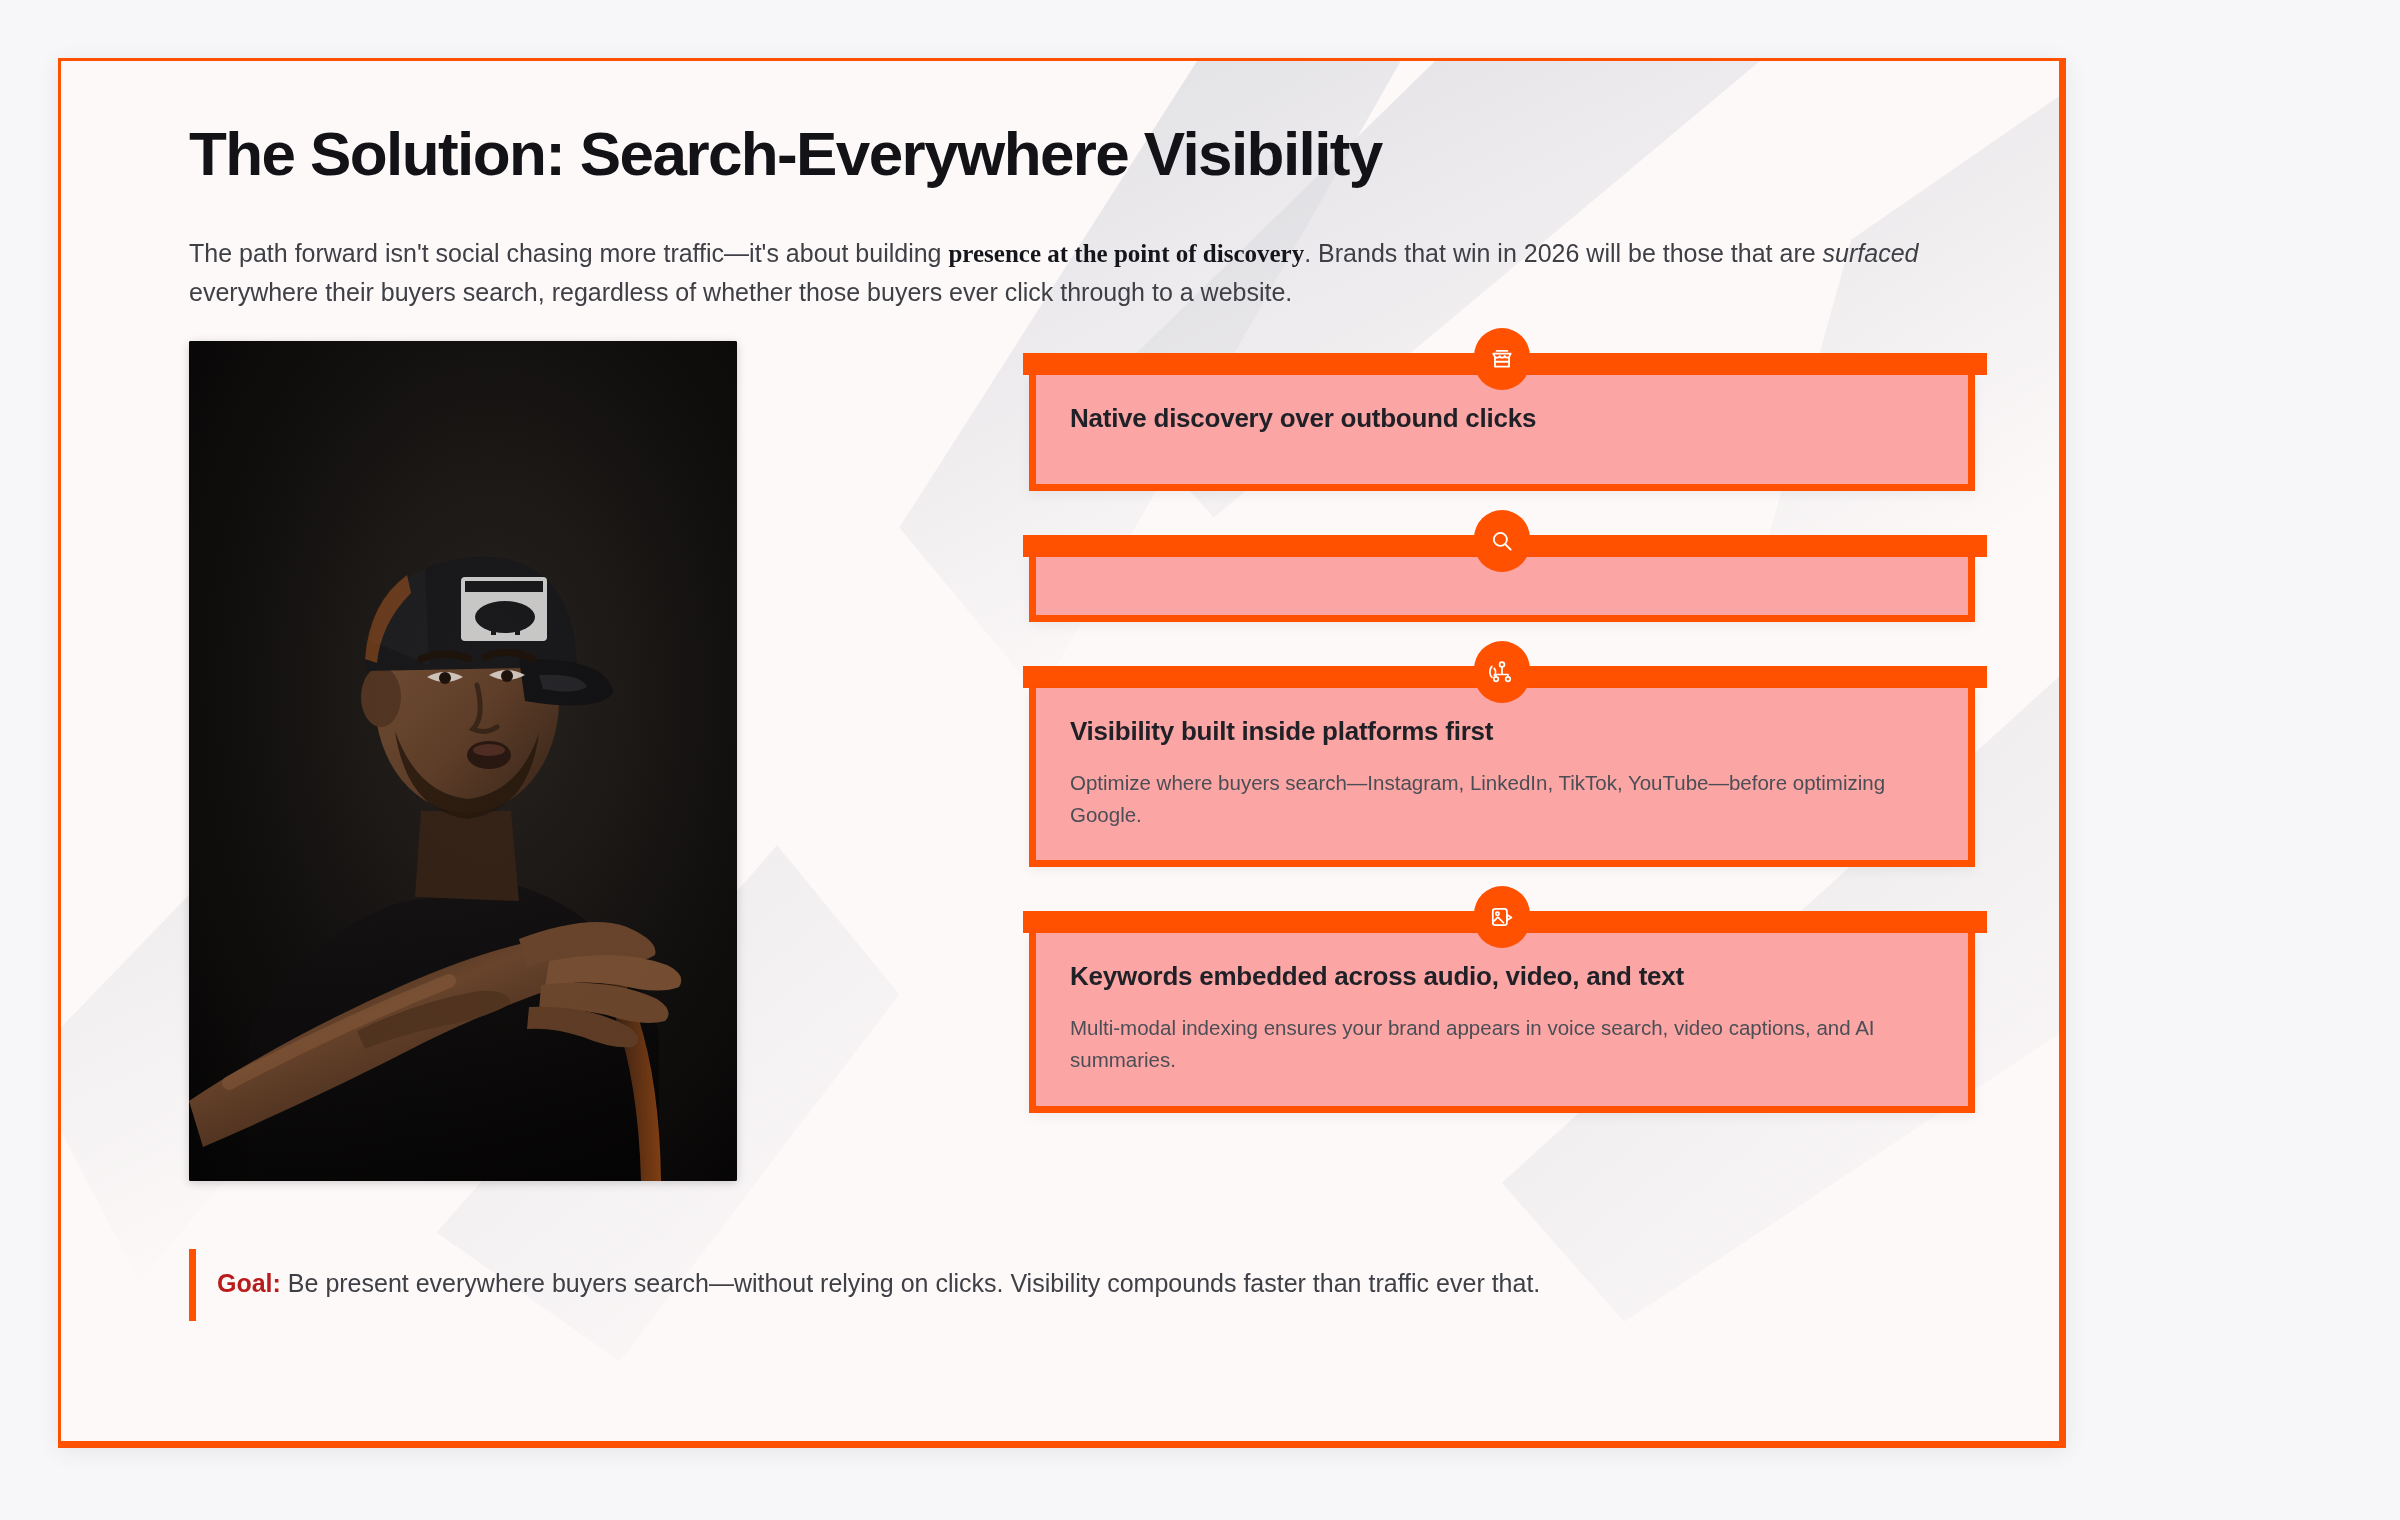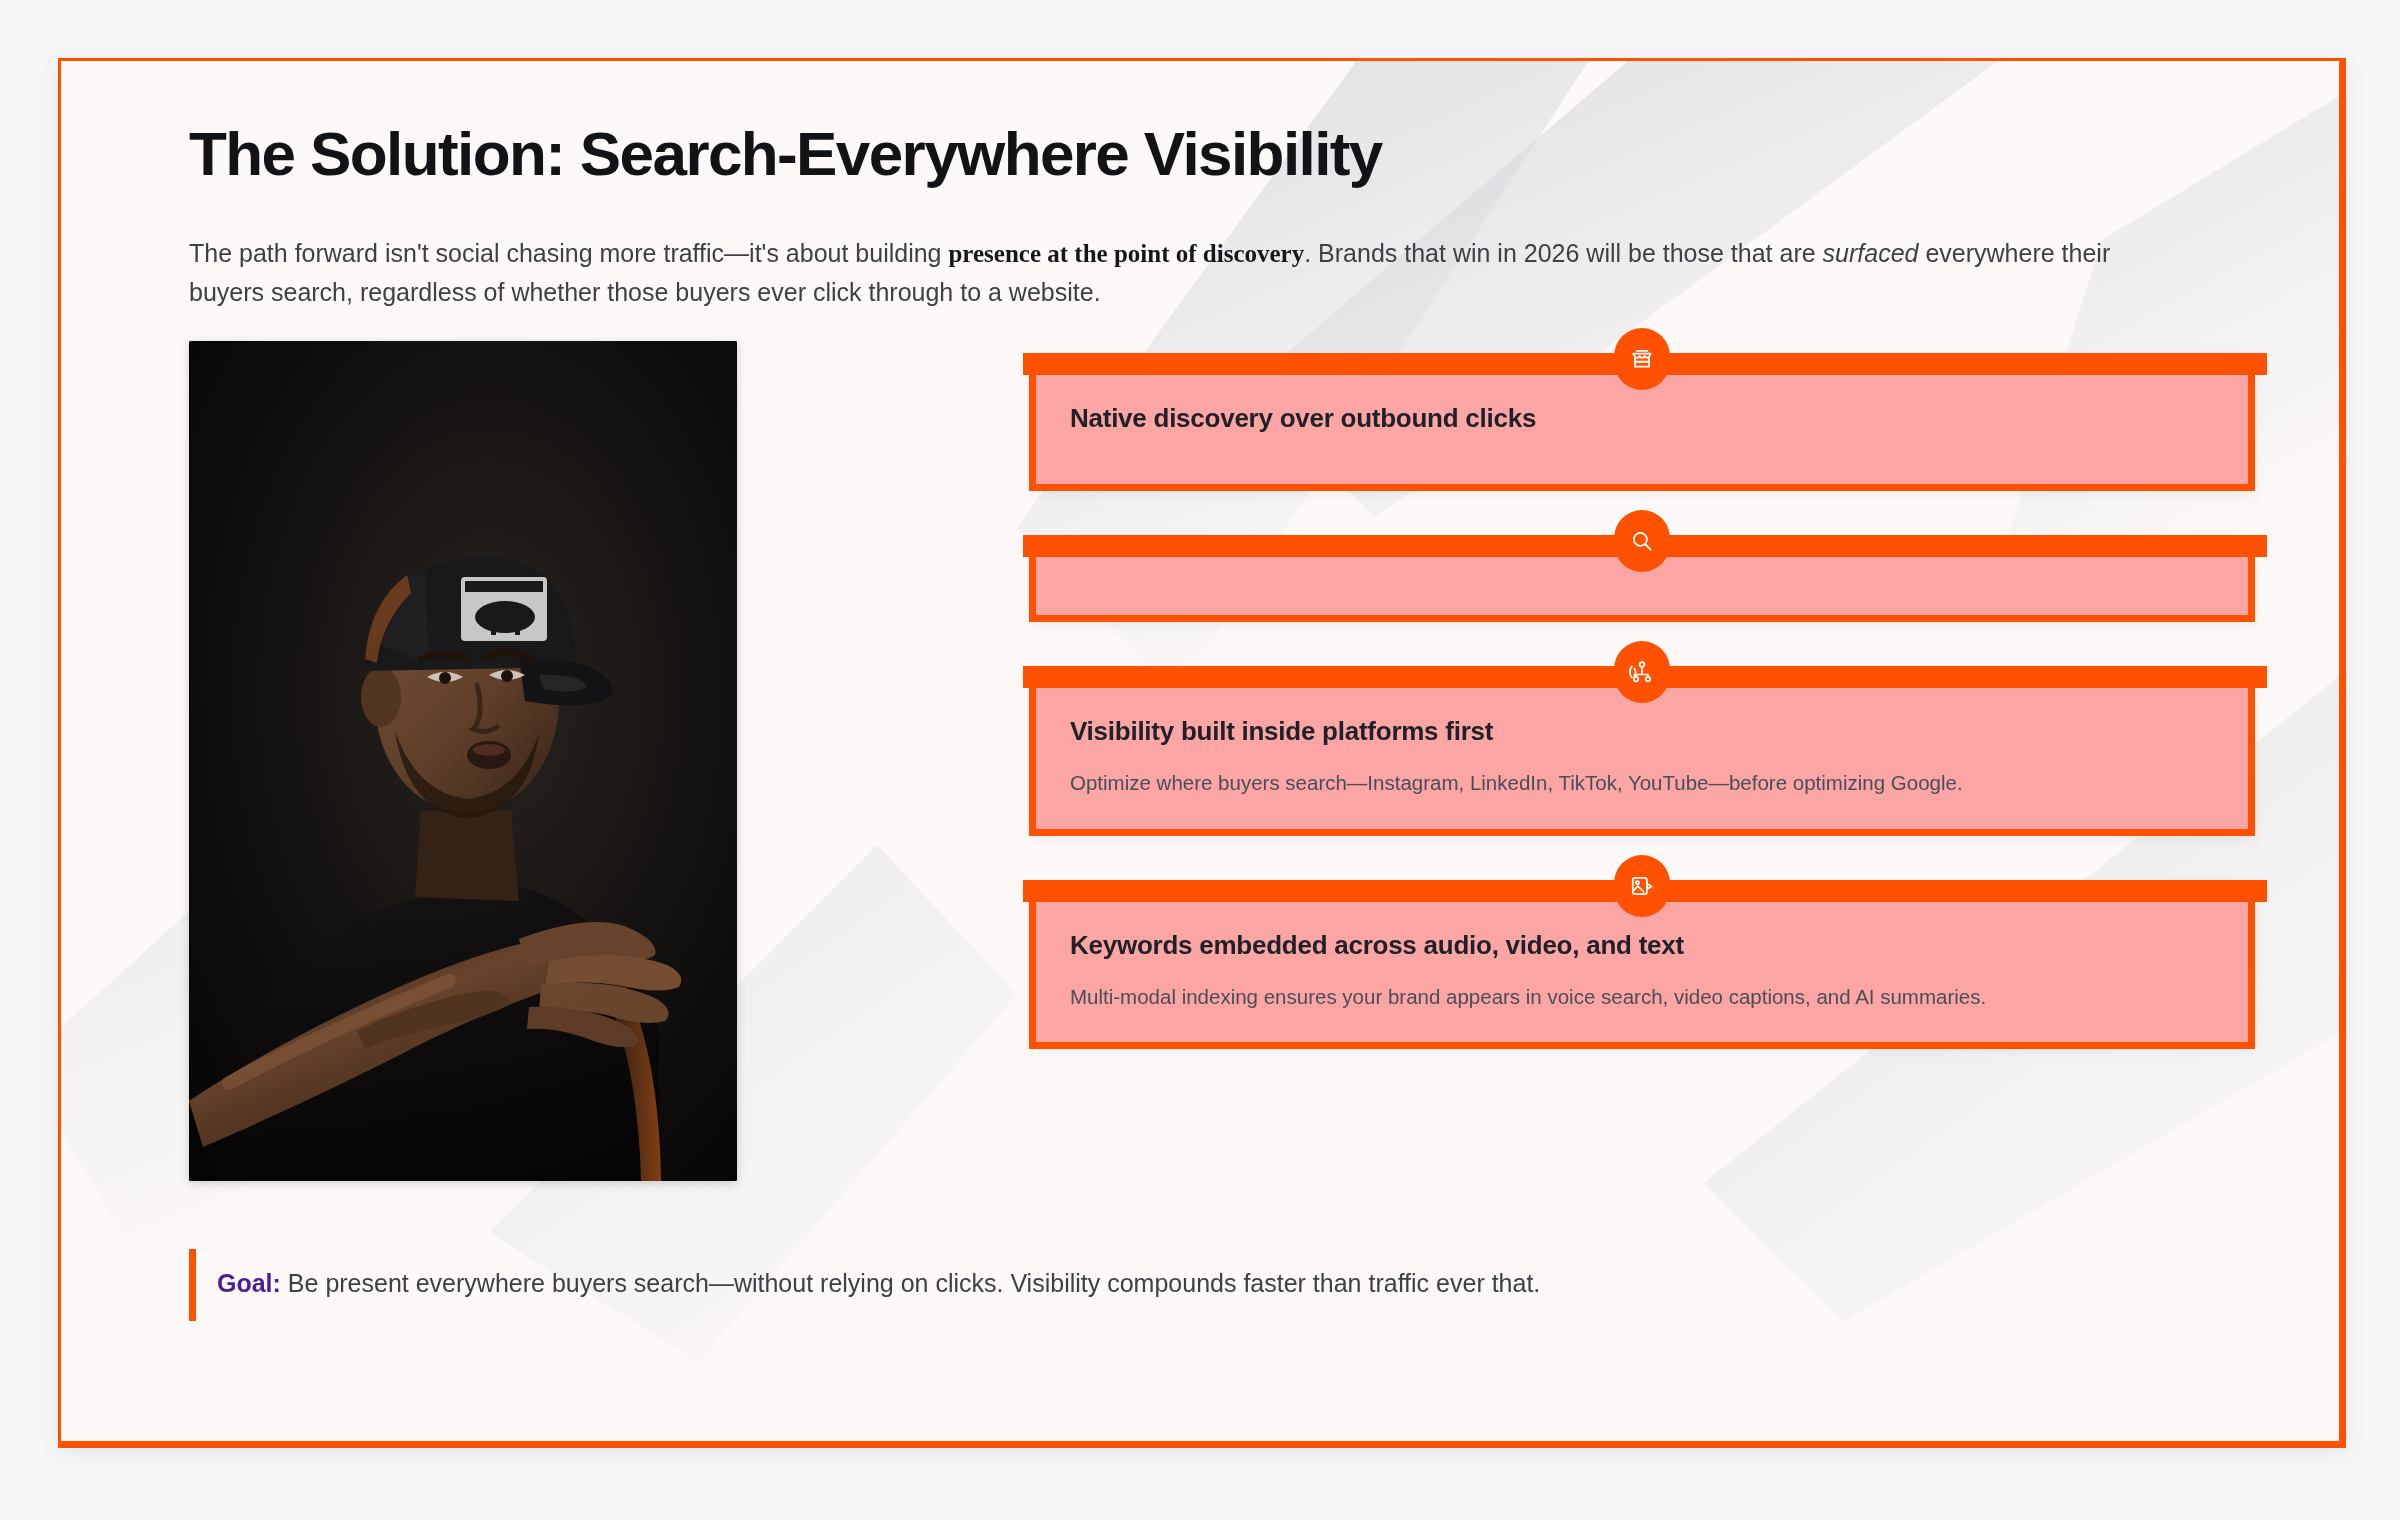--- a/index.html
+++ b/index.html
@@ -10,21 +10,21 @@
     background: #f7f6f9;
     font-family: "Liberation Sans", sans-serif;
     overflow: hidden;
   }
 
   
   .slide {
     position: absolute;
     left: 58px;
     top: 58px;
-    width: 2288px;
+    width: 2008px;
     height: 1390px;
     background: #fdf9f9;
     border: 3px solid #ff5100;
     border-right-width: 7px;
     border-bottom-width: 7px;
     overflow: hidden;
     box-shadow: 0 4px 22px rgba(0,0,0,.07);
   }
 
   
@@ -151,21 +151,21 @@
     left: 0; top: 2px;
     width: 7px; height: 72px;
     background: #ff5100;
   }
   .goal-text {
     font-size: 25px;
     line-height: 1.5;
     color: #3e4046;
     padding-top: 18px;
   }
-  .goal-text b { color: #4c1d95; font-weight: 700; }
+  .goal-text b { color: #b91c1c; font-weight: 700; }
 </style>
 </head>
 <body>
 
 <div class="slide">
 
   <div class="bg-deco">
     <svg viewBox="0 0 2288 1390" preserveAspectRatio="none" xmlns="http://www.w3.org/2000/svg">
       <defs>
         <linearGradient id="gfade" x1="0" y1="0" x2="0.4" y2="1">

